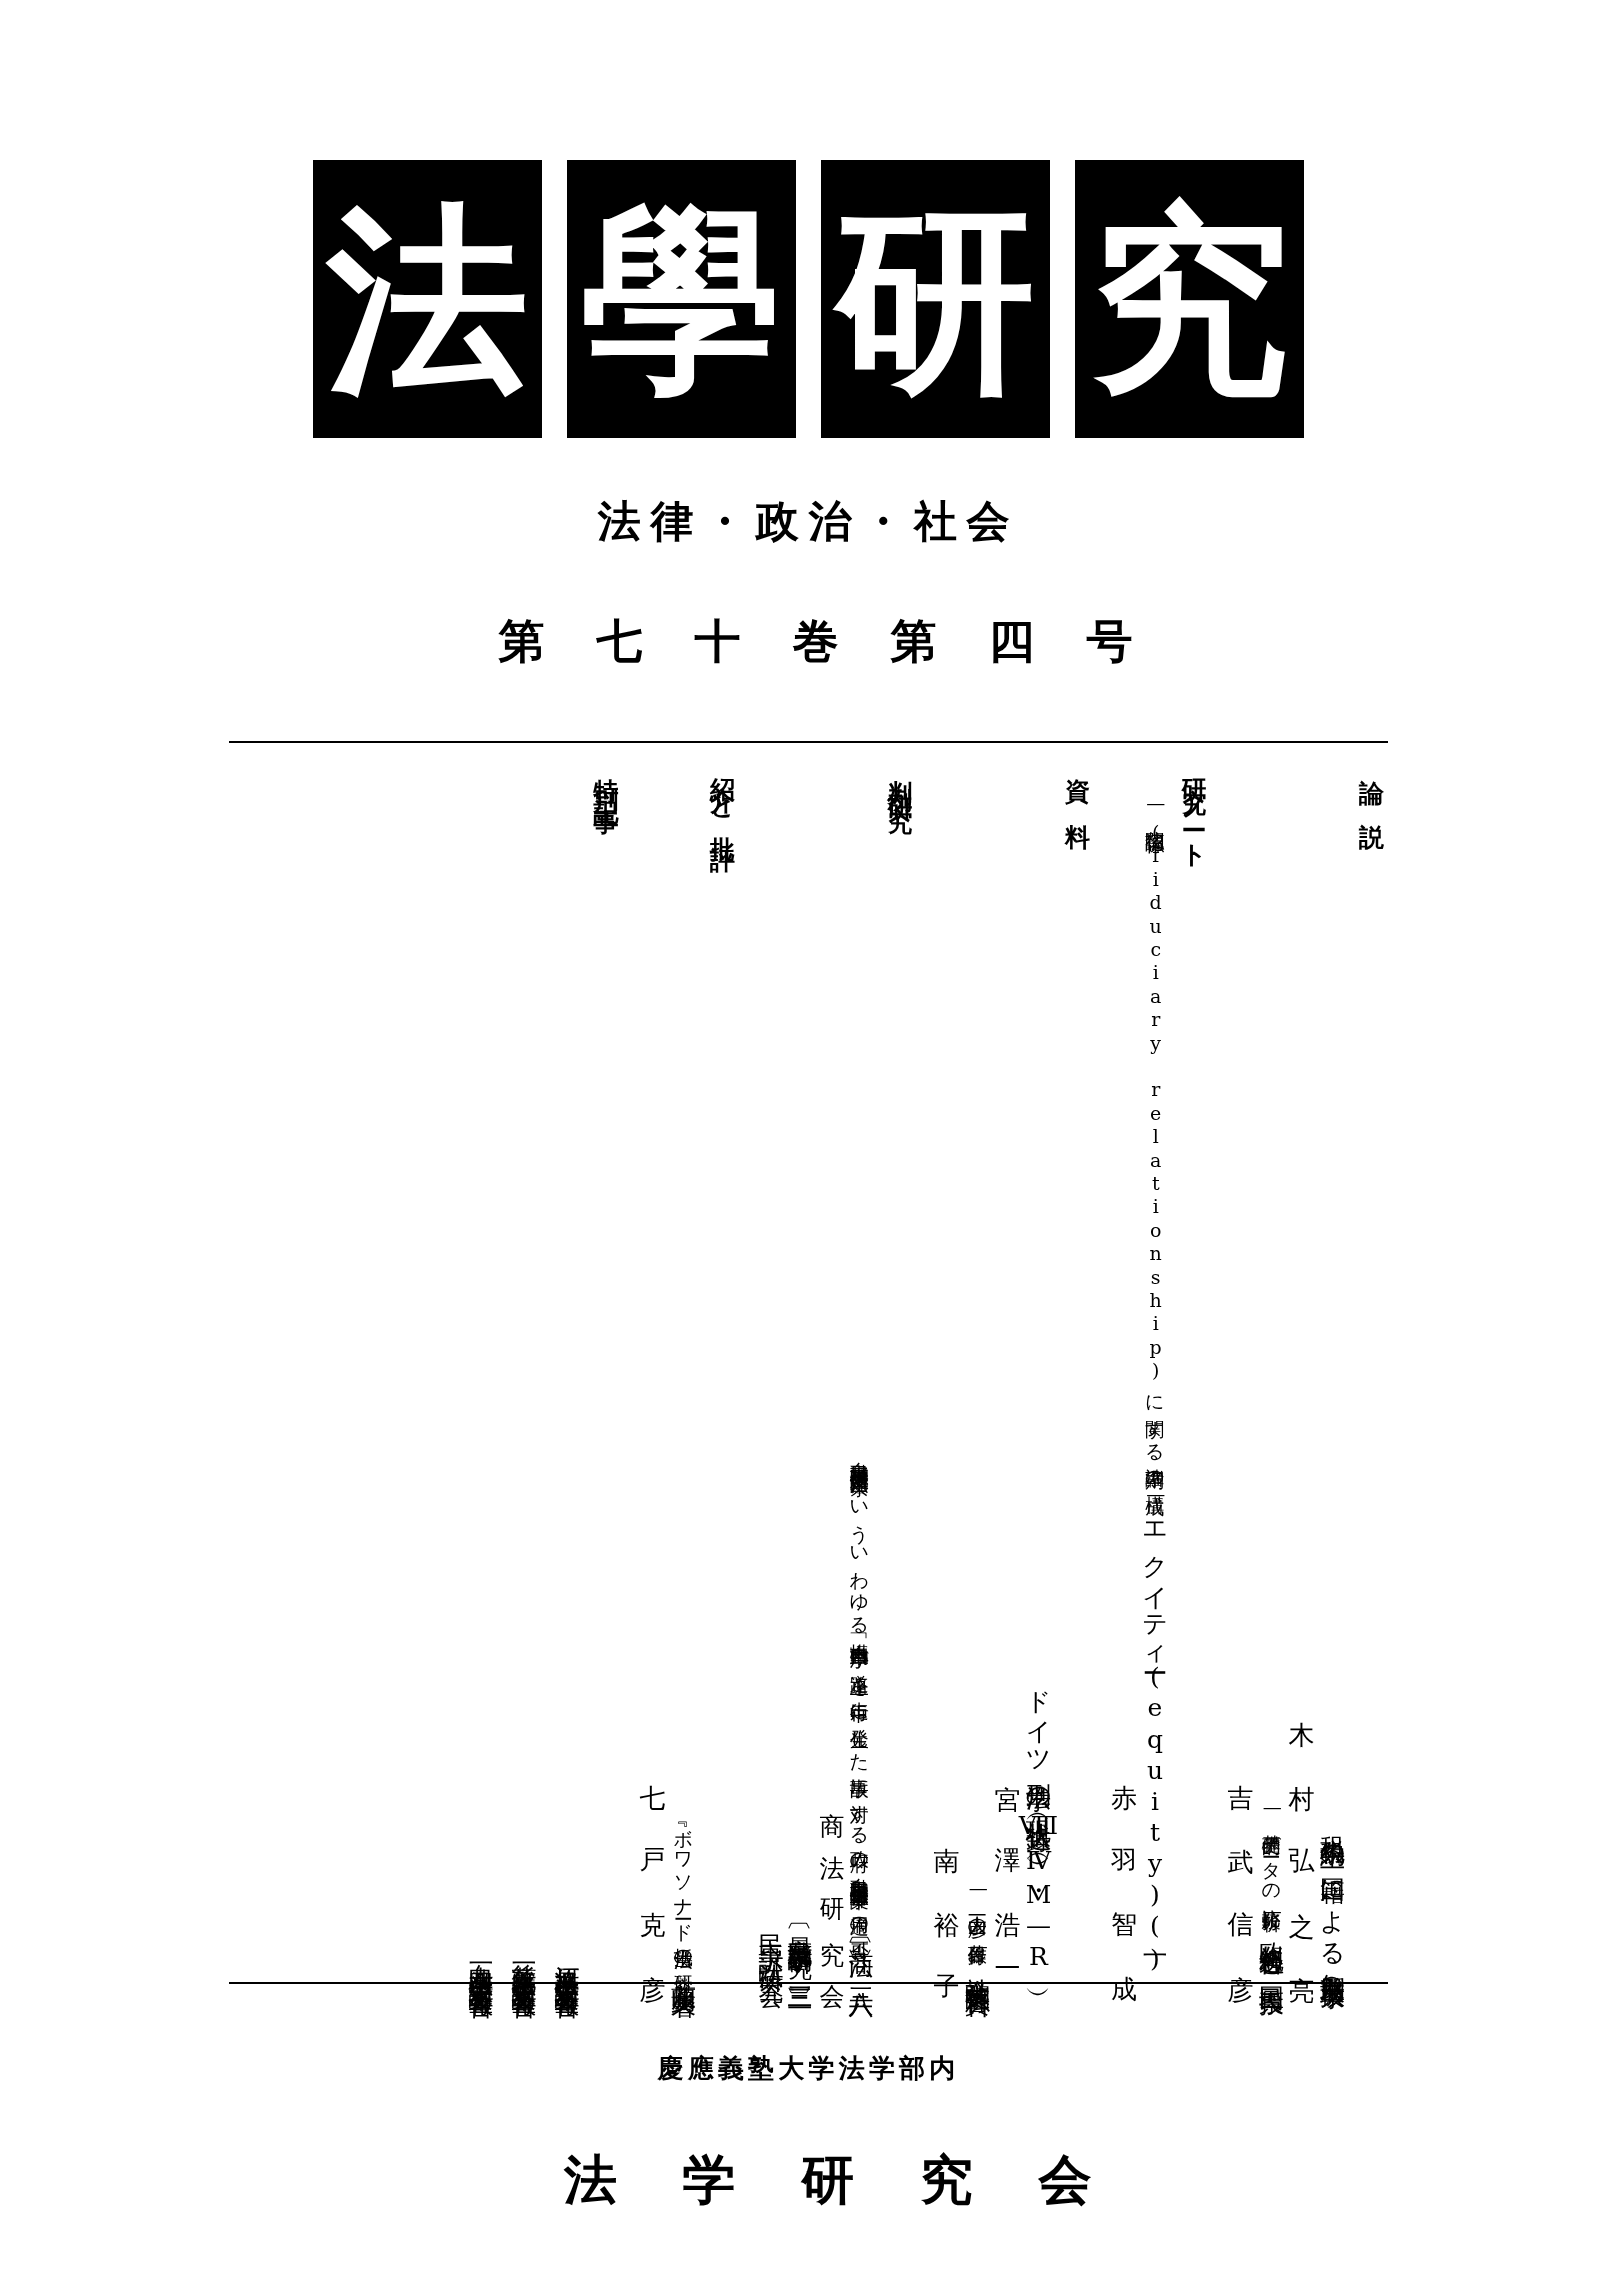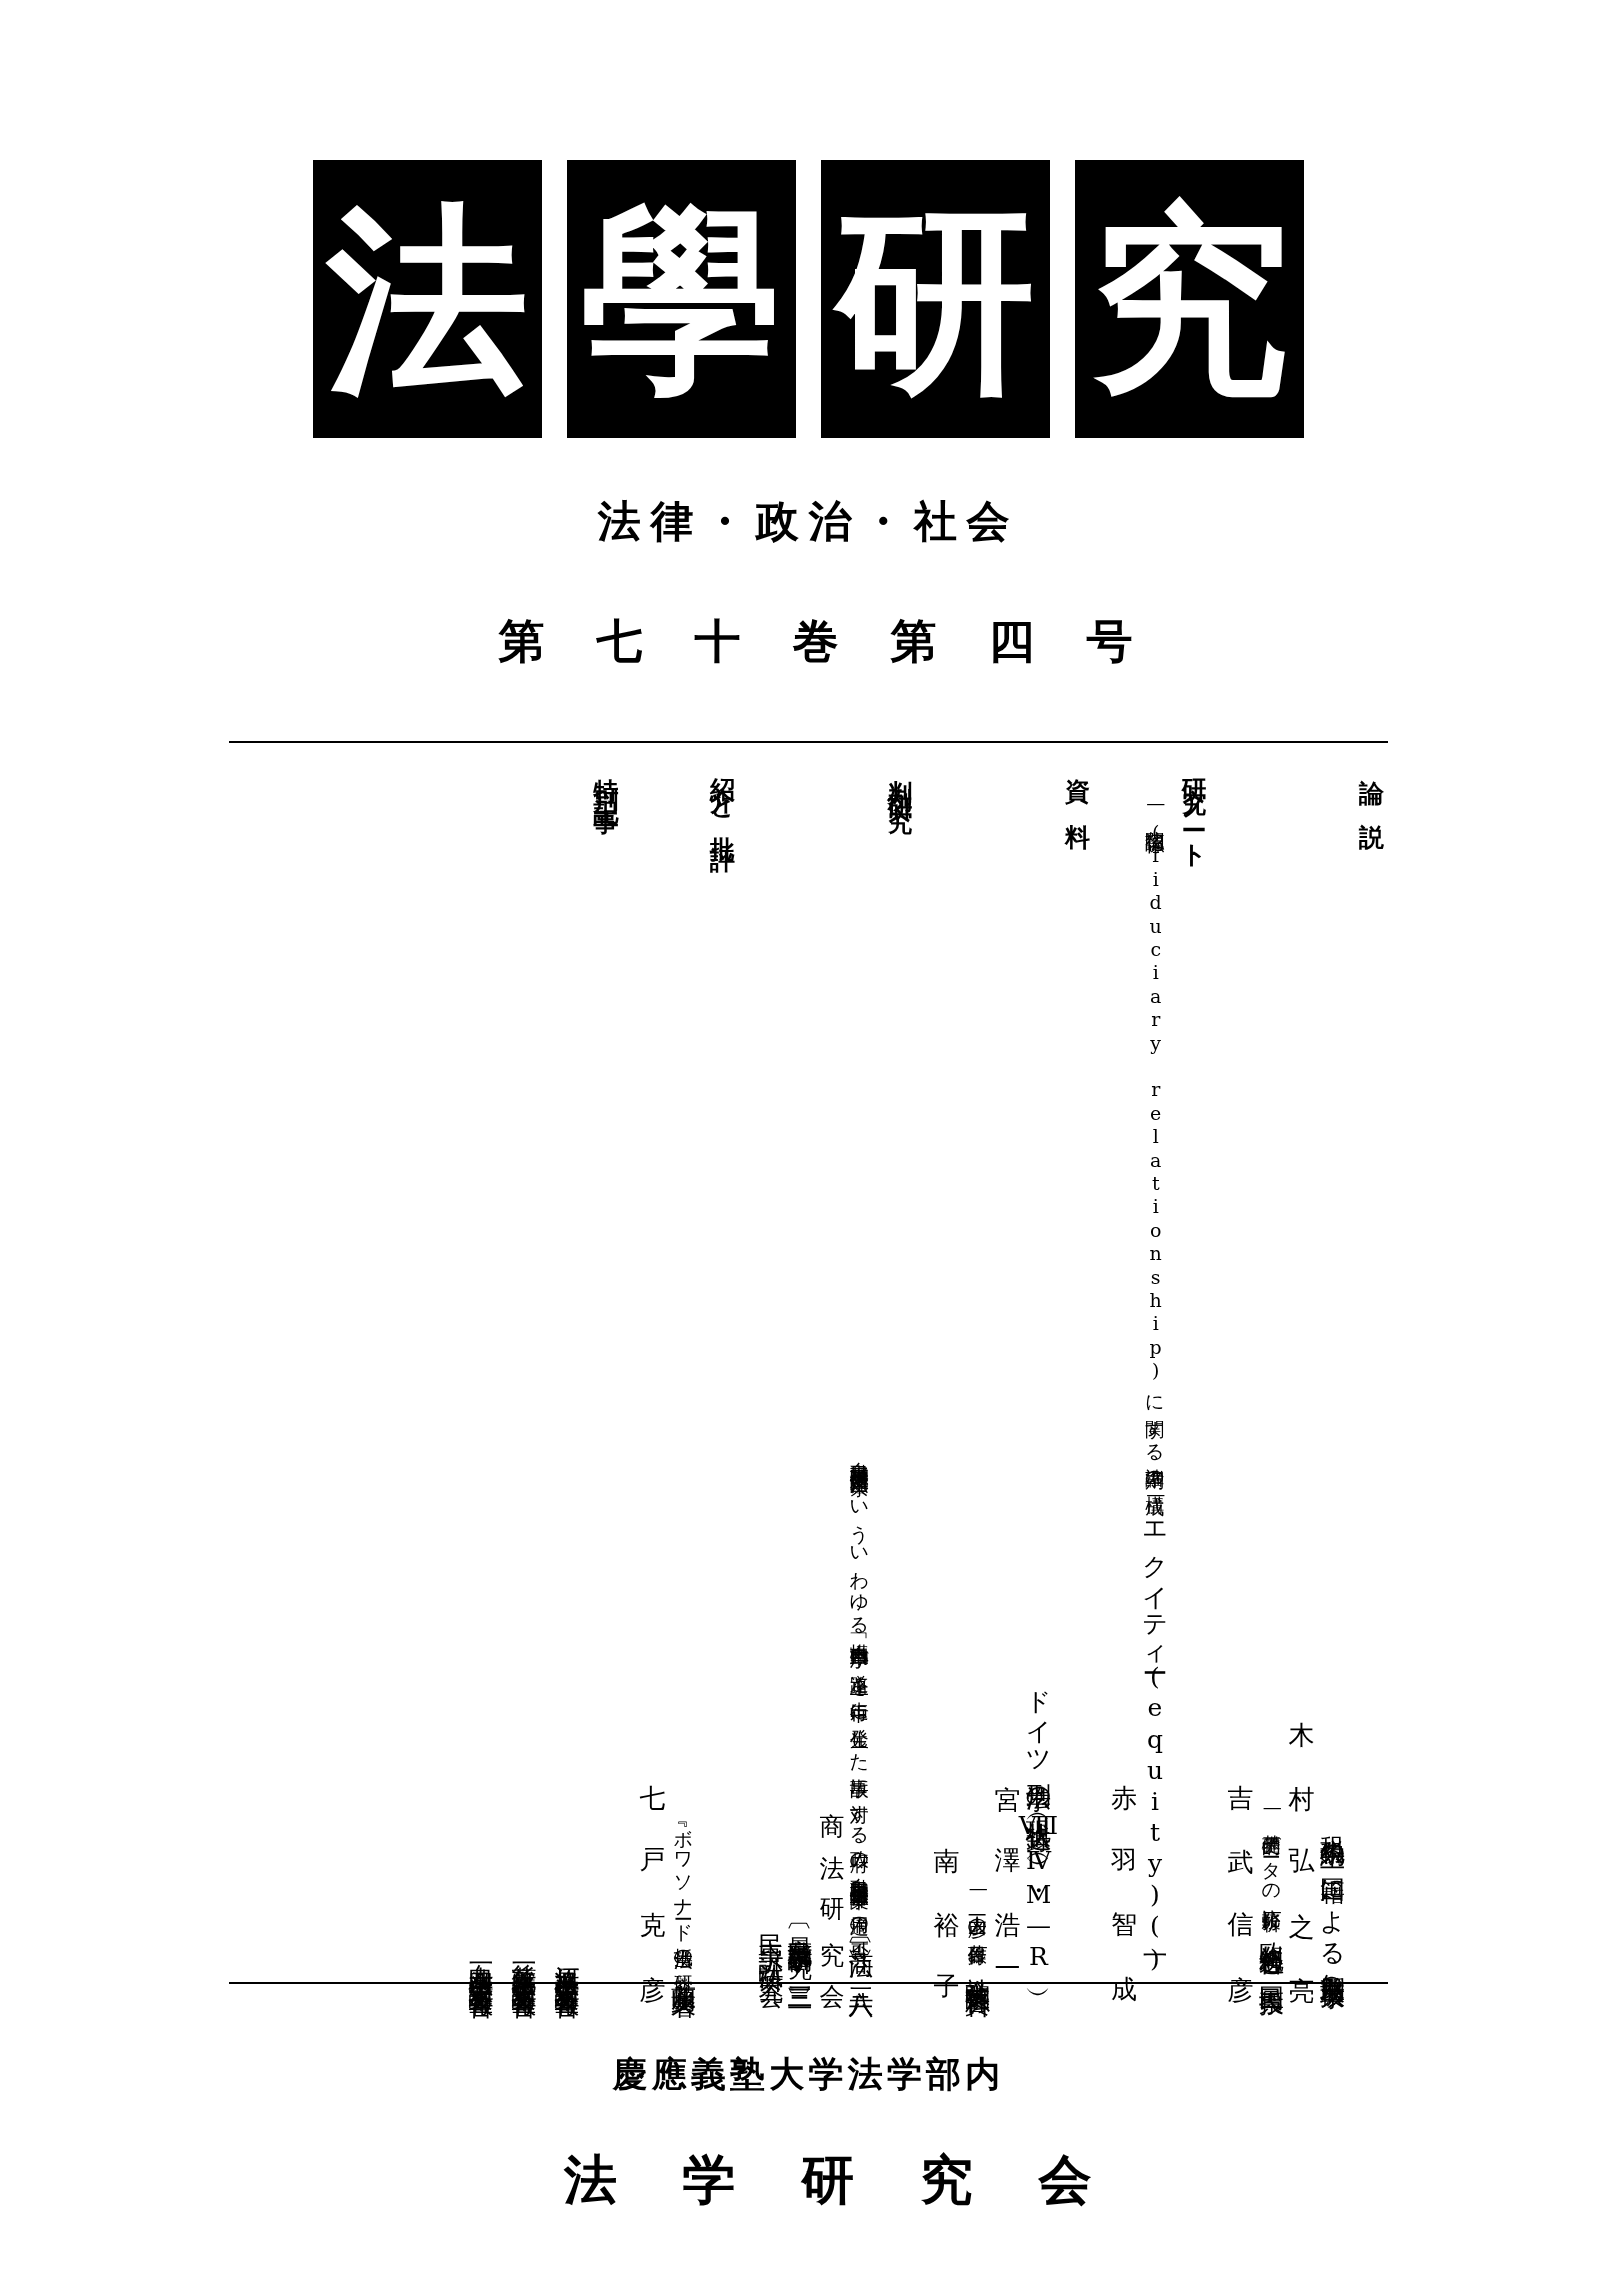--- a/index.html
+++ b/index.html
@@ -152,21 +152,21 @@
   .spacer-sm { width: 18px; }
   .spacer-md { width: 30.5px; }
 
   
   .pub-affil {
     position: absolute;
     top: 2051px;
     left: 0;
     width: 1617px;
     text-align: center;
-    font-size: 35px;
+    font-size: 26px;
     font-weight: 700;
     letter-spacing: 4.2px;
     font-family: "DejaVu Serif", serif;
   }
   .pub-name {
     position: absolute;
     top: 2145px;
     left: 0;
     width: 1617px;
     text-align: center;

